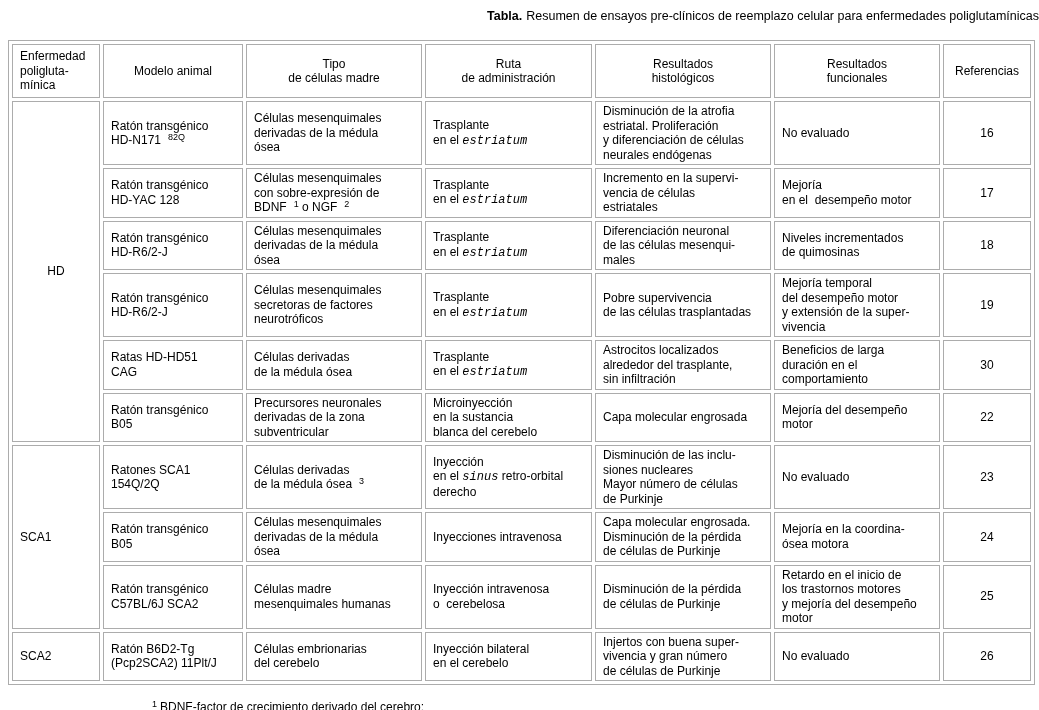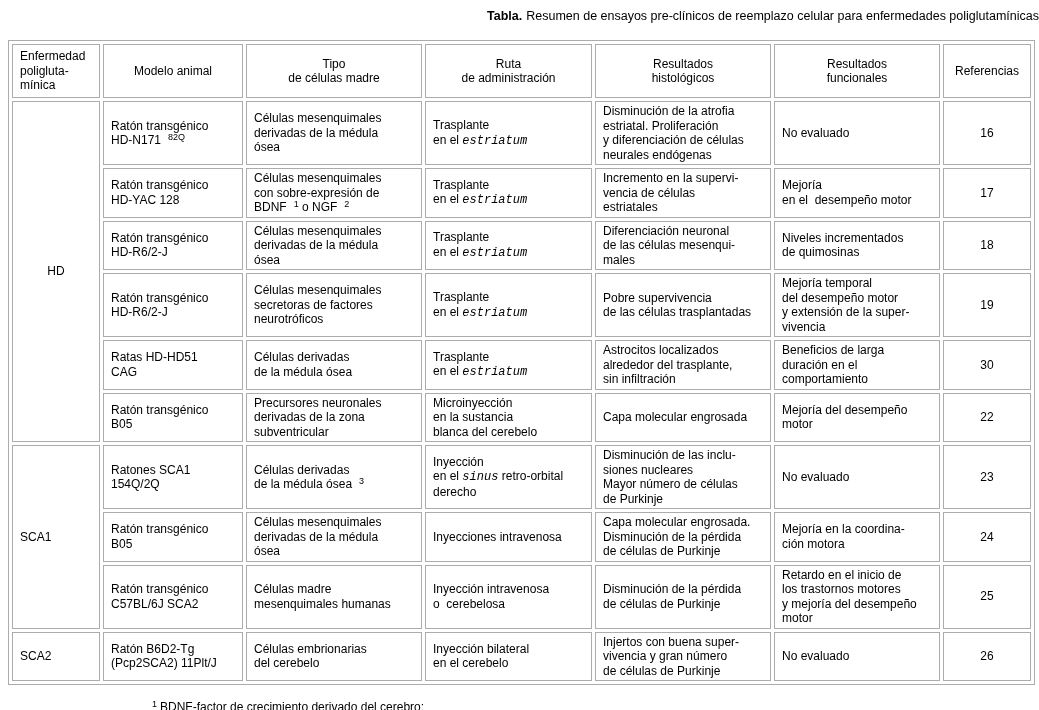--- a/index.html
+++ b/index.html
@@ -204,21 +204,21 @@
     <td>Ratón transgénico
 B05</td>
     <td>Células mesenquimales
 derivadas de la médula
 ósea</td>
     <td>Inyecciones intravenosa</td>
     <td>Capa molecular engrosada.
 Disminución de la pérdida
 de células de Purkinje</td>
     <td>Mejoría en la coordina-
-ción motora</td>
+ósea motora</td>
     <td class="center">24</td>
   </tr>
   <tr class="h-r9">
     <td>Ratón transgénico
 C57BL/6J SCA2</td>
     <td>Células madre
 mesenquimales humanas</td>
     <td>Inyección intravenosa
 o  cerebelosa</td>
     <td>Disminución de la pérdida

